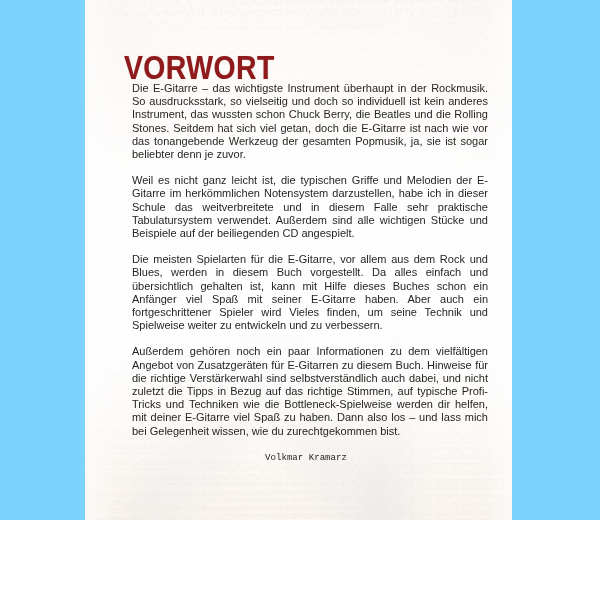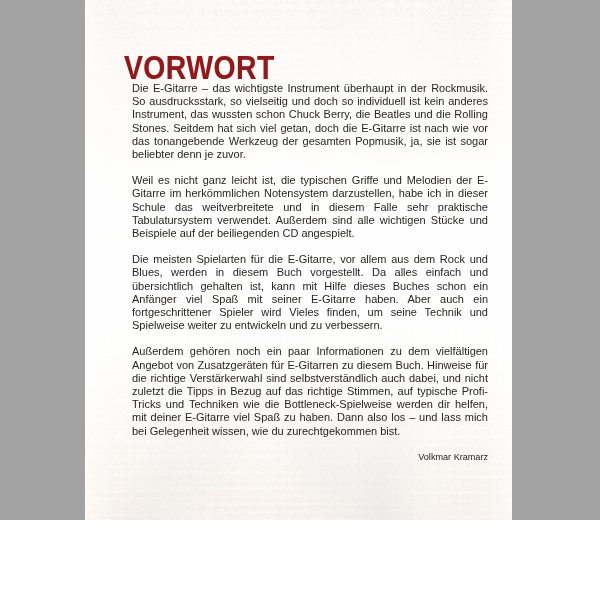--- a/index.html
+++ b/index.html
@@ -11,21 +11,21 @@
     width: 600px;
     height: 600px;
     overflow: hidden;
     font-family: "Liberation Sans", sans-serif;
   }
 
   #page {
     position: relative;
     width: 600px;
     height: 520px;
-    background: #a3a3a3;
+    background: #7dd3fc;
     overflow: hidden;
   }
 
   
   #texture-panel {
     position: absolute;
     left: 85px;
     top: 0px;
     width: 427px;
     height: 600px;
@@ -200,24 +200,24 @@
     font-family: "Liberation Sans", sans-serif;
     font-size: 11px;
     line-height: 13.2px;
     text-align: justify;
     text-justify: inter-word;
   }
 
   .signature {
     margin: 12px 0 0 0;
     color: #262523;
-    font-family: Liberation Sans, sans-serif;
+    font-family: Liberation Mono, monospace;
     font-size: 9.1px;
     line-height: 13.2px;
-    text-align: right;
+    text-align: center;
   }
 
   
   #footer {
     position: absolute;
     right: 12px;
     bottom: 13px;
     display: flex;
     align-items: flex-start;
     gap: 12px;

